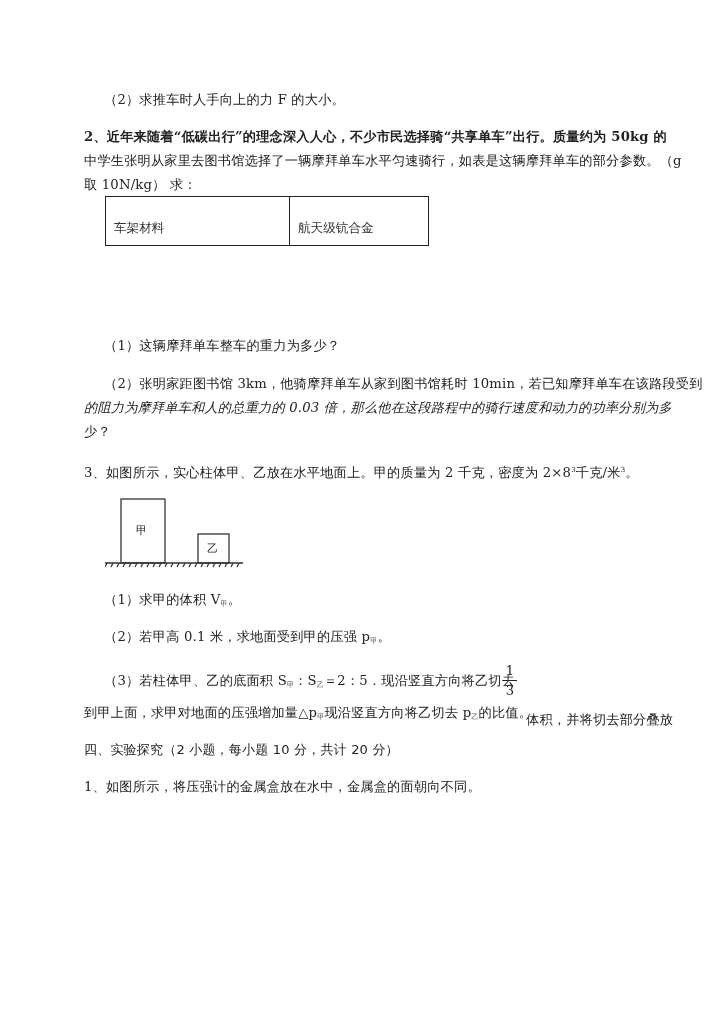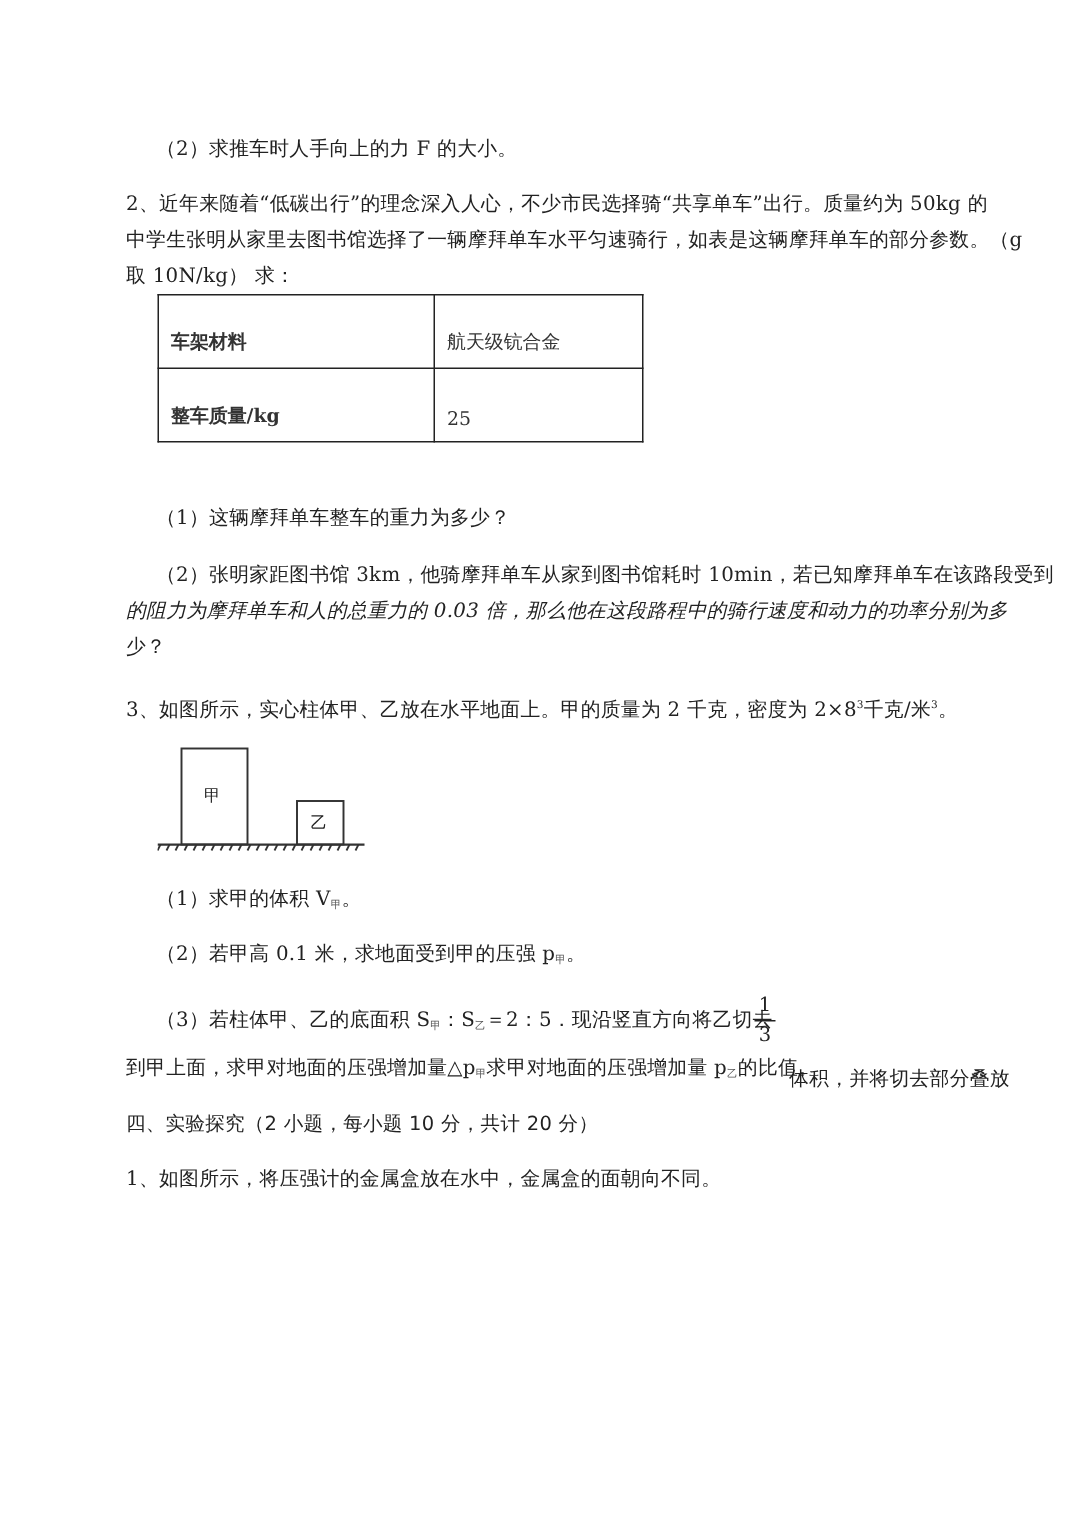--- a/index.html
+++ b/index.html
@@ -44,21 +44,21 @@
       width: 324px;
     }
     table.params td {
       border: 1.3px solid #222;
       height: 40px;
       vertical-align: bottom;
       padding: 0 0 8px 8px;
       font-size: 12.6px;
       color: #333;
     }
-    table.params td.c1 { width: 175px; font-weight: bold; }
+    table.params td.c1 { width: 175px; }
     .frac {
       position: absolute;
       left: 503px;
       top: 663px;
       width: 14px;
       text-align: center;
       font-size: 13px;
       line-height: 16px;
     }
     .frac .num { display: block; border-bottom: 1px solid #222; padding-bottom: 1px; }
@@ -71,33 +71,29 @@
       height: 78px;
     }
   </style>
 </head>
 <body>
 
 <div>
 
   <div class="line" style="left:104px; top:91px;">（2）求推车时人手向上的力 F 的大小。</div>
 
-  <div class="line" style="left:84px; top:128px;">2、近年来随着“低碳出行”的理念深入人心，不少市民选择骑“共享单车”出行。质量约为 50kg 的</div>
+  <div class="line" style="left:84px; top:128px;font-weight:bold;">2、近年来随着“低碳出行”的理念深入人心，不少市民选择骑“共享单车”出行。质量约为 50kg 的</div>
   <div class="line" style="left:84px; top:152px;">中学生张明从家里去图书馆选择了一辆摩拜单车水平匀速骑行，如表是这辆摩拜单车的部分参数。（g</div>
   <div class="line" style="left:84px; top:176px;">取 10N/kg） 求：</div>
 
   <table class="params">
     <tbody>
         <tr>
       <td class="c1">车架材料</td>
       <td>航天级钪合金</td>
-    </tr>
-    <tr>
-      <td class="c1">整车质量/kg</td>
-      <td>25</td>
     </tr>
   </tbody>
     </table>
 
   <div class="line" style="left:104px; top:337px;">（1）这辆摩拜单车整车的重力为多少？</div>
 
   <div class="line" style="left:104px; top:375px;">（2）张明家距图书馆 3km，他骑摩拜单车从家到图书馆耗时 10min，若已知摩拜单车在该路段受到</div>
   <div class="line" style="left:84px; top:399px;font-style:italic;">的阻力为摩拜单车和人的总重力的 0.03 倍，那么他在这段路程中的骑行速度和动力的功率分别为多</div>
   <div class="line" style="left:84px; top:423px;">少？</div>
 
@@ -151,20 +147,20 @@
   <div class="line" style="left:104px; top:672px;">
     <span>（3）若柱体甲、乙的底面积 S</span><span class="sub">甲</span><span>：S</span><span class="sub">乙</span><span>＝2：5．现沿竖直方向将乙切去</span>
   </div>
   <div class="frac">
     <span class="num">1</span>
     <span class="den">3</span>
   </div>
   <div class="line" style="left:526px; top:711px;text-align:right;">体积，并将切去部分叠放</div>
 
   <div class="line" style="left:84px; top:704px;">
-    <span>到甲上面，求甲对地面的压强增加量△p</span><span class="sub">甲</span><span>求甲对地面的压强增加量 p</span><span class="sub">乙</span><span>的比值。</span>
+    <span>到甲上面，求甲对地面的压强增加量△p</span><span class="sub">甲</span><span>现沿竖直方向将乙切去 p</span><span class="sub">乙</span><span>的比值。</span>
   </div>
 
   <div class="line bold" style="left:84px; top:741px;">四、实验探究（2 小题，每小题 10 分，共计 20 分）</div>
 
   <div class="line" style="left:84px; top:778px;">1、如图所示，将压强计的金属盒放在水中，金属盒的面朝向不同。</div>
 
 </div>
 
 </body></html>

